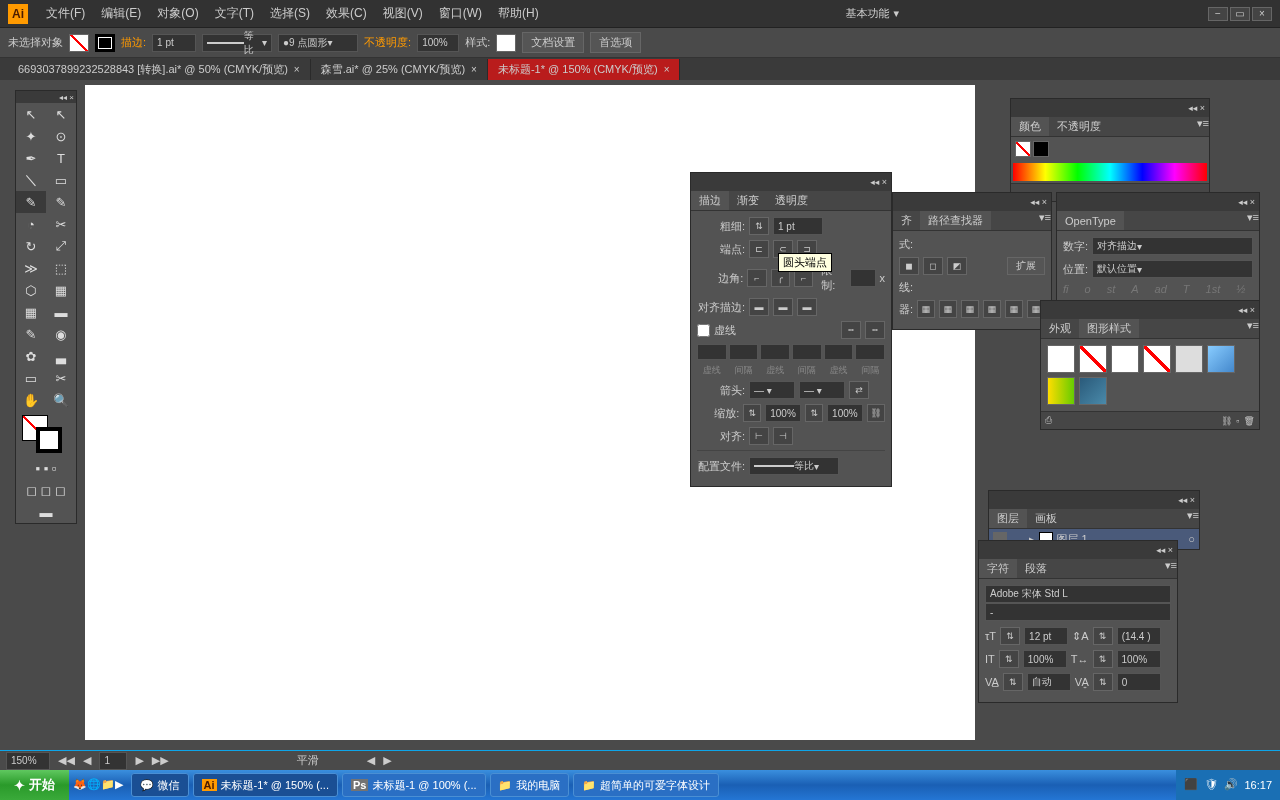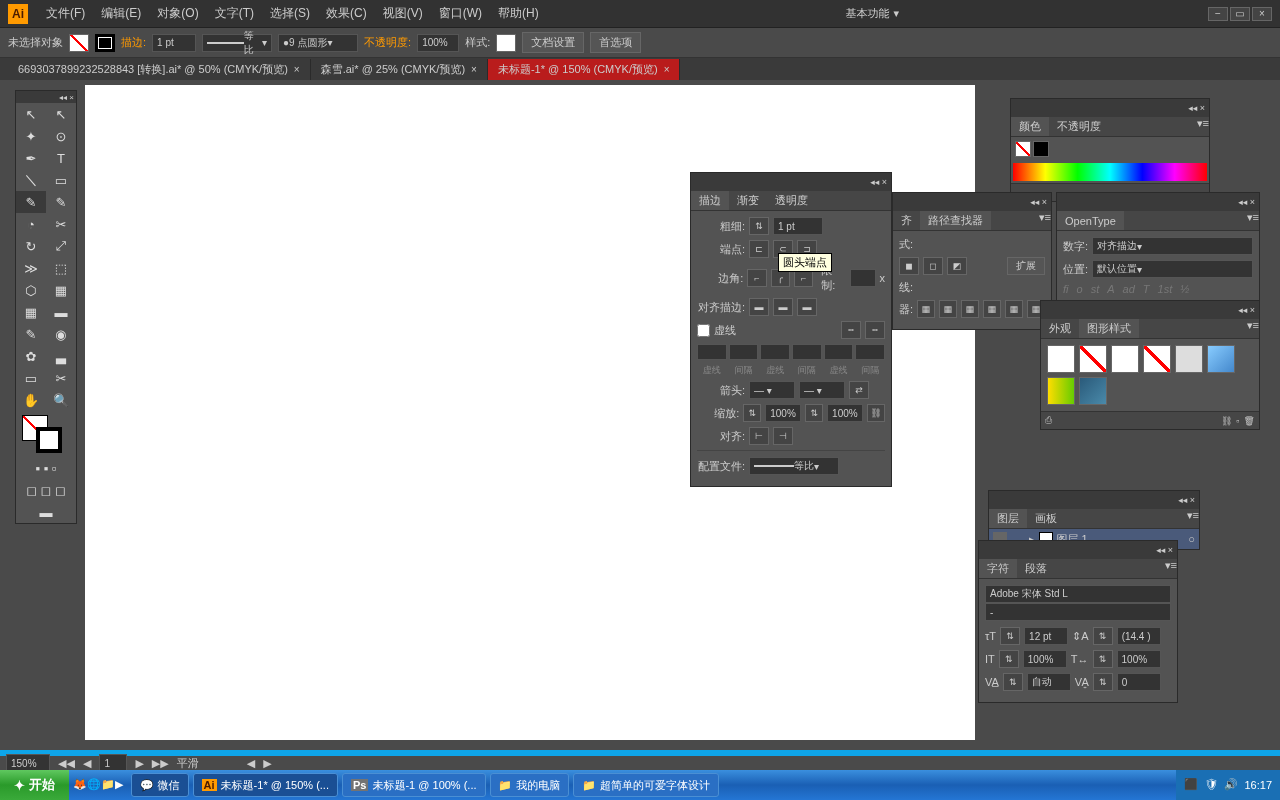--- a/index.html
+++ b/index.html
@@ -40,21 +40,21 @@
 .prow { display: flex; align-items: center; margin-bottom: 5px; gap: 4px; }
 .prow-label { width: 48px; text-align: right; font-size: 11px; }
 .iconbtn { width: 20px; height: 18px; background: #444; border: 1px solid #666; cursor: pointer; display: flex; align-items: center; justify-content: center; font-size: 9px; }
 .dash-grid { display: grid; grid-template-columns: repeat(6, 1fr); gap: 2px; margin: 4px 0; }
 .dash-cell { height: 16px; background: #333; border: 1px solid #555; }
 .dash-lbl { text-align: center; font-size: 9px; color: #888; }
 .spectrum { height: 18px; background: linear-gradient(90deg, #f00, #ff0, #0f0, #0ff, #00f, #f0f, #f00); margin: 2px; }
 .swatch-grid { display: flex; flex-wrap: wrap; gap: 4px; padding: 6px; }
 .g-swatch { width: 28px; height: 28px; border: 1px solid #666; }
 .tooltip { position: absolute; background: #ffffe0; color: #000; border: 1px solid #000; padding: 1px 4px; font-size: 11px; z-index: 200; }
-.statusbar { position: absolute; bottom: 30px; left: 0; right: 0; height: 20px; background: #4a4a4a; border-top: 6px solid #0ea5e9; display: flex; align-items: center; padding: 0 6px; gap: 8px; font-size: 11px; }
+.statusbar { position: absolute; bottom: 30px; left: 0; right: 0; height: 20px; background: #4a4a4a; border-top: 1px solid #0ea5e9; display: flex; align-items: center; padding: 0 6px; gap: 8px; font-size: 11px; }
 .taskbar { position: absolute; bottom: 0; left: 0; right: 0; height: 30px; background: linear-gradient(180deg, #3a8fde 0%, #1a5fb4 50%, #2476d4 100%); display: flex; align-items: center; font-size: 11px; color: #fff; }
 .start { height: 30px; padding: 0 14px; background: linear-gradient(180deg, #5fc85f 0%, #2a9a2a 50%, #3aaa3a 100%); display: flex; align-items: center; font-weight: bold; font-size: 13px; gap: 4px; }
 .task-item { height: 24px; padding: 0 8px; margin: 0 2px; background: #2a6fc4; border: 1px solid #4a8fd4; border-radius: 3px; display: flex; align-items: center; gap: 4px; font-size: 11px; cursor: pointer; }
 .task-item.active { background: #1a4f94; }
 .tray { margin-left: auto; background: #1a6fb4; height: 30px; display: flex; align-items: center; padding: 0 8px; gap: 6px; }
 .tray-icon { width: 14px; height: 14px; font-size: 11px; }
 .drop { background: #333; border: 1px solid #555; color: #ccc; height: 18px; font-size: 10px; padding: 0 4px; display: flex; align-items: center; }
 .panel-footer { height: 18px; background: #464646; border-top: 1px solid #333; display: flex; align-items: center; justify-content: flex-end; padding: 0 4px; gap: 4px; font-size: 9px; }
 .layer-row { height: 20px; background: #4a5a7a; display: flex; align-items: center; padding: 0 4px; gap: 4px; }
 .eye { width: 14px; height: 14px; background: #666; }
@@ -306,21 +306,21 @@
     </div>
   <div class="panel-body">
     <div class="prow">
         <span>数字:</span>
         <span class="drop" style="flex:1"><span>对齐描边</span> ▾</span>
       </div>
     <div class="prow">
         <span>位置:</span>
         <span class="drop" style="flex:1"><span>默认位置</span> ▾</span>
       </div>
-    <div class="prow" style="color:#777;gap:8px">
+    <div class="prow" style="color:#777;gap:16px">
         <i>fi</i> 
         <i>o</i> 
         <i>st</i> 
         <i>A</i> 
         <i>ad</i> 
         <i>T</i> 
         <i>1st</i> 
         <i>½</i>
       </div>
   </div>
@@ -414,21 +414,21 @@
   </div>
 </div>
 
 <div class="statusbar">
   <input class="opt-input" style="width: 44px;" value="150%">
   <span>◀◀</span>
   <span>◀</span>
   <input class="opt-input" style="width: 28px;" value="1">
   <span>▶</span>
   <span>▶▶</span>
-  <span style="">平滑</span>
+  <span style="margin-left:120px">平滑</span>
   <span style="margin-left:40px">◀</span>
   <span>▶</span>
 </div>
 
 <div class="taskbar">
   <div class="start">
       <span style="color:#fff">✦</span>
       <span>开始</span>
     </div>
   <div style="width:4px"></div>

